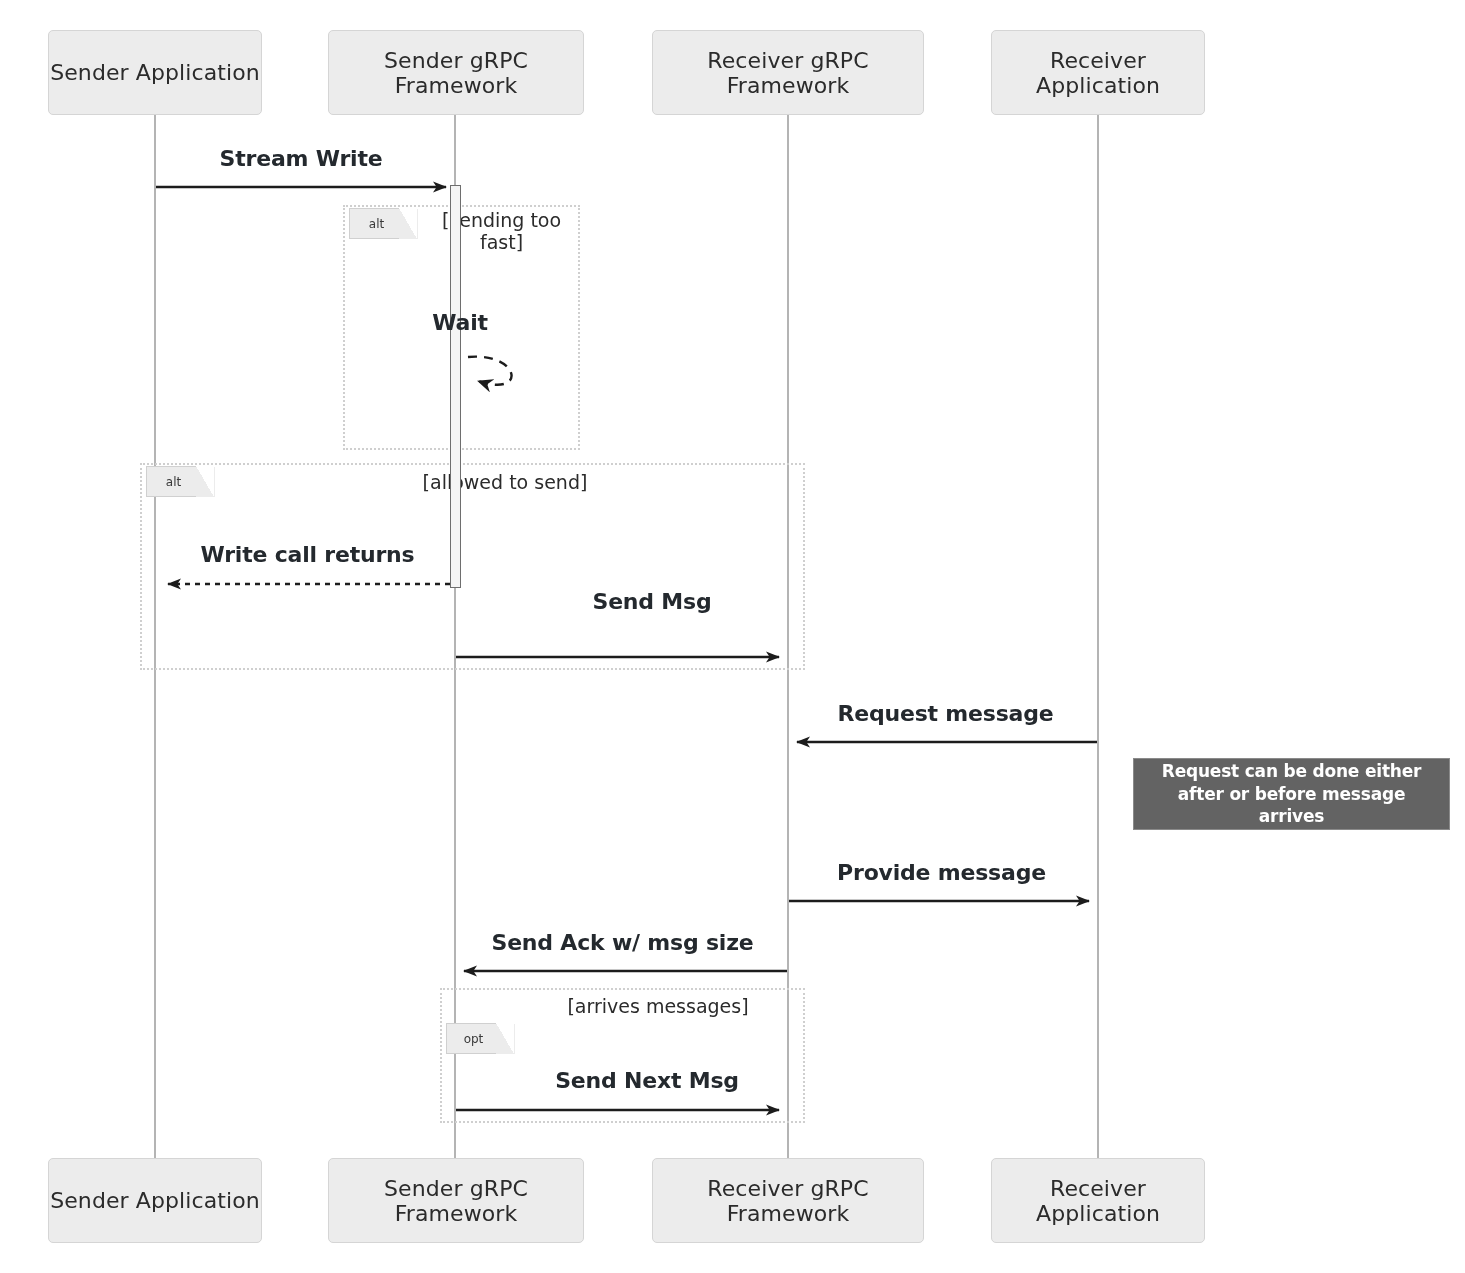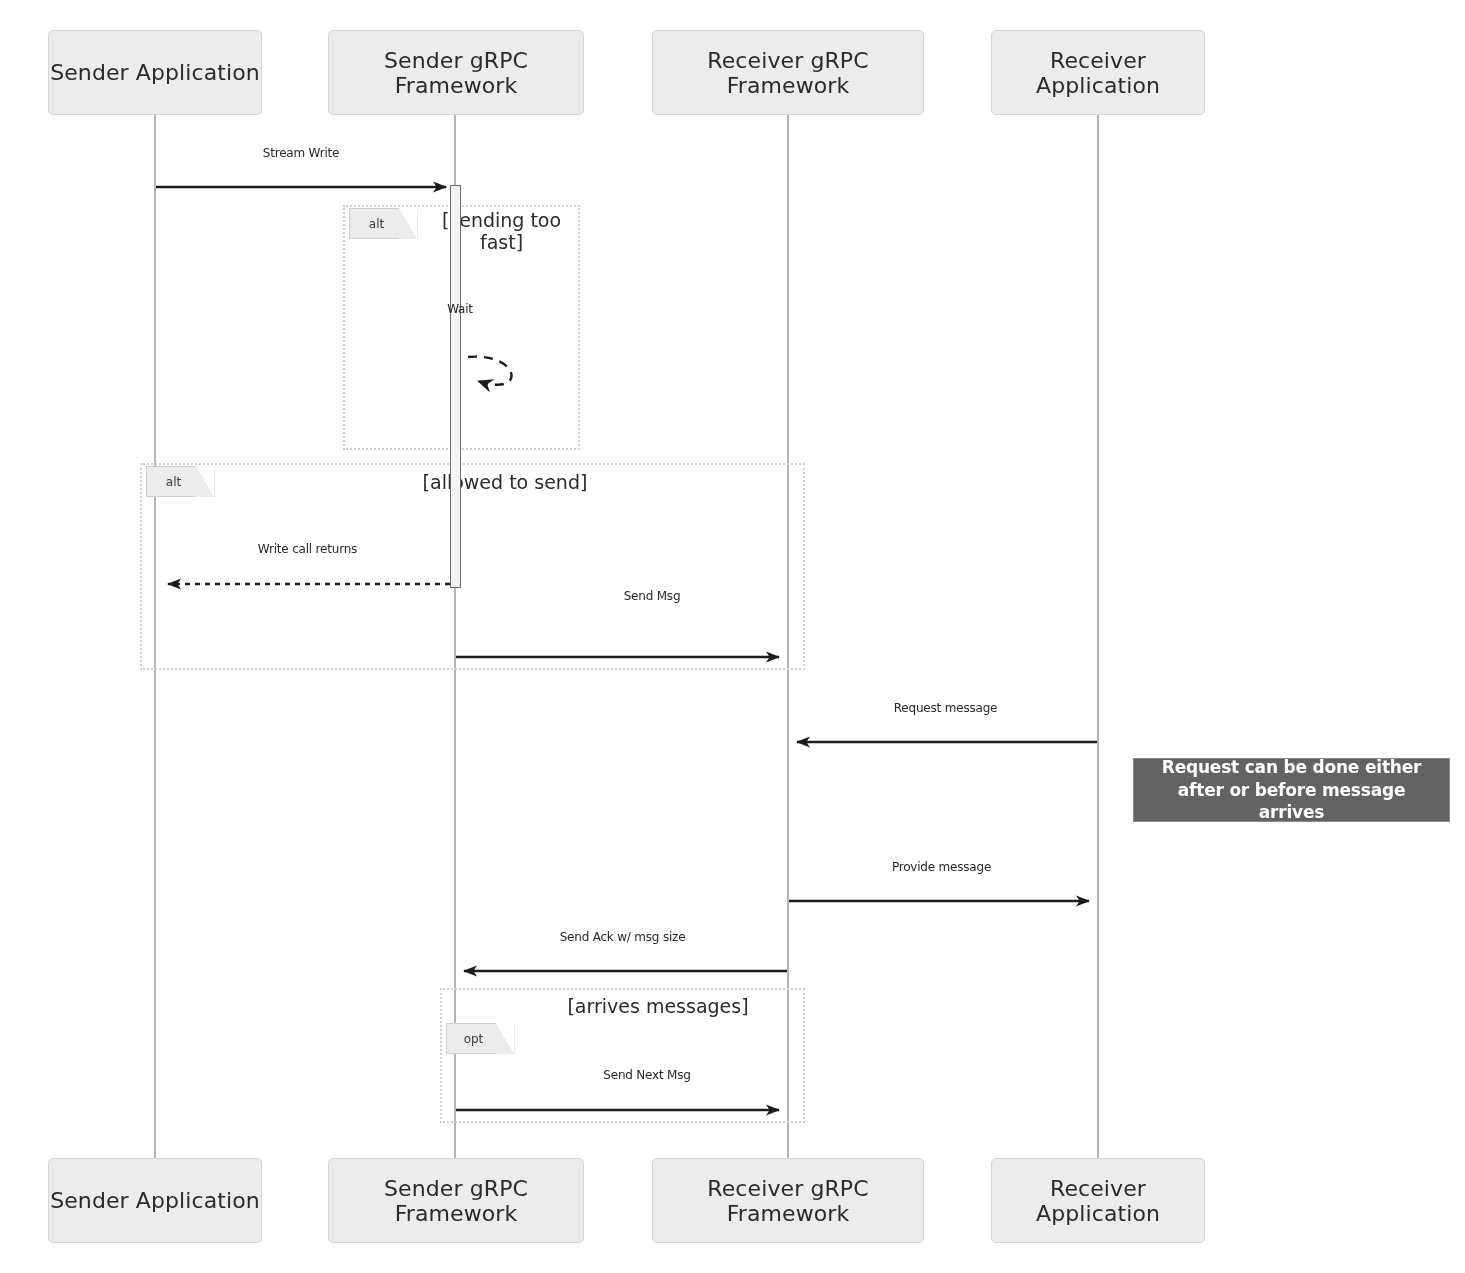--- a/index.html
+++ b/index.html
@@ -87,22 +87,22 @@
     position: absolute;
     font-family: "DejaVu Sans", sans-serif;
     font-size: 19px;
     color: #2b2b2b;
     text-align: center;
     line-height: 1.15;
   }
   .msg-label {
     position: absolute;
     font-family: "DejaVu Sans", sans-serif;
-    font-size: 12px;
-    font-weight: normal;
+    font-size: 22px;
+    font-weight: bold;
     color: #24292e;
     text-align: center;
     white-space: nowrap;
     letter-spacing: -0.2px;
   }
   .note-box {
     position: absolute;
     box-sizing: border-box;
     background: #636363;
     border: 1px solid #8a8a8a;
@@ -199,21 +199,21 @@
   </div>
   <div class="frag-cond" style="left:528px; top:996px; width:260px;">
     <span>[arrives messages]</span>
   </div>
 
   <div class="activation-bar" style="left:450px; top:185px; width:11px; height:403px;"></div>
 
   <div class="msg-label" style="left:156px; top:146px; width:290px;">
     <span>Stream Write</span>
   </div>
-  <div class="msg-label" style="left:400px; top:302px; width:120px;">
+  <div class="msg-label" style="left:400px; top:310px; width:120px;">
     <span>Wait</span>
   </div>
   <div class="msg-label" style="left:165px; top:542px; width:285px;">
     <span>Write call returns</span>
   </div>
   <div class="msg-label" style="left:456px; top:589px; width:392px;">
     <span>Send Msg</span>
   </div>
   <div class="msg-label" style="left:793px; top:701px; width:305px;">
     <span>Request message</span>
@@ -221,21 +221,21 @@
   <div class="msg-label" style="left:789px; top:860px; width:305px;">
     <span>Provide message</span>
   </div>
   <div class="msg-label" style="left:460px; top:930px; width:325px;">
     <span>Send Ack w/ msg size</span>
   </div>
   <div class="msg-label" style="left:482px; top:1068px; width:330px;">
     <span>Send Next Msg</span>
   </div>
 
-  <div class="note-box" style="left:1133px; top:758px; width:317px; height:64px;">
+  <div class="note-box" style="left:1133px; top:758px; width:317px; height:72px;">
     <div>
       <div>Request can be done either</div>
       <div>after or before message arrives</div>
     </div>
   </div>
 
   <div class="participant-box" style="left:48px; top:1158px; width:214px; height:85px;">
     <span>Sender Application</span>
   </div>
   <div class="participant-box" style="left:328px; top:1158px; width:256px; height:85px;">

